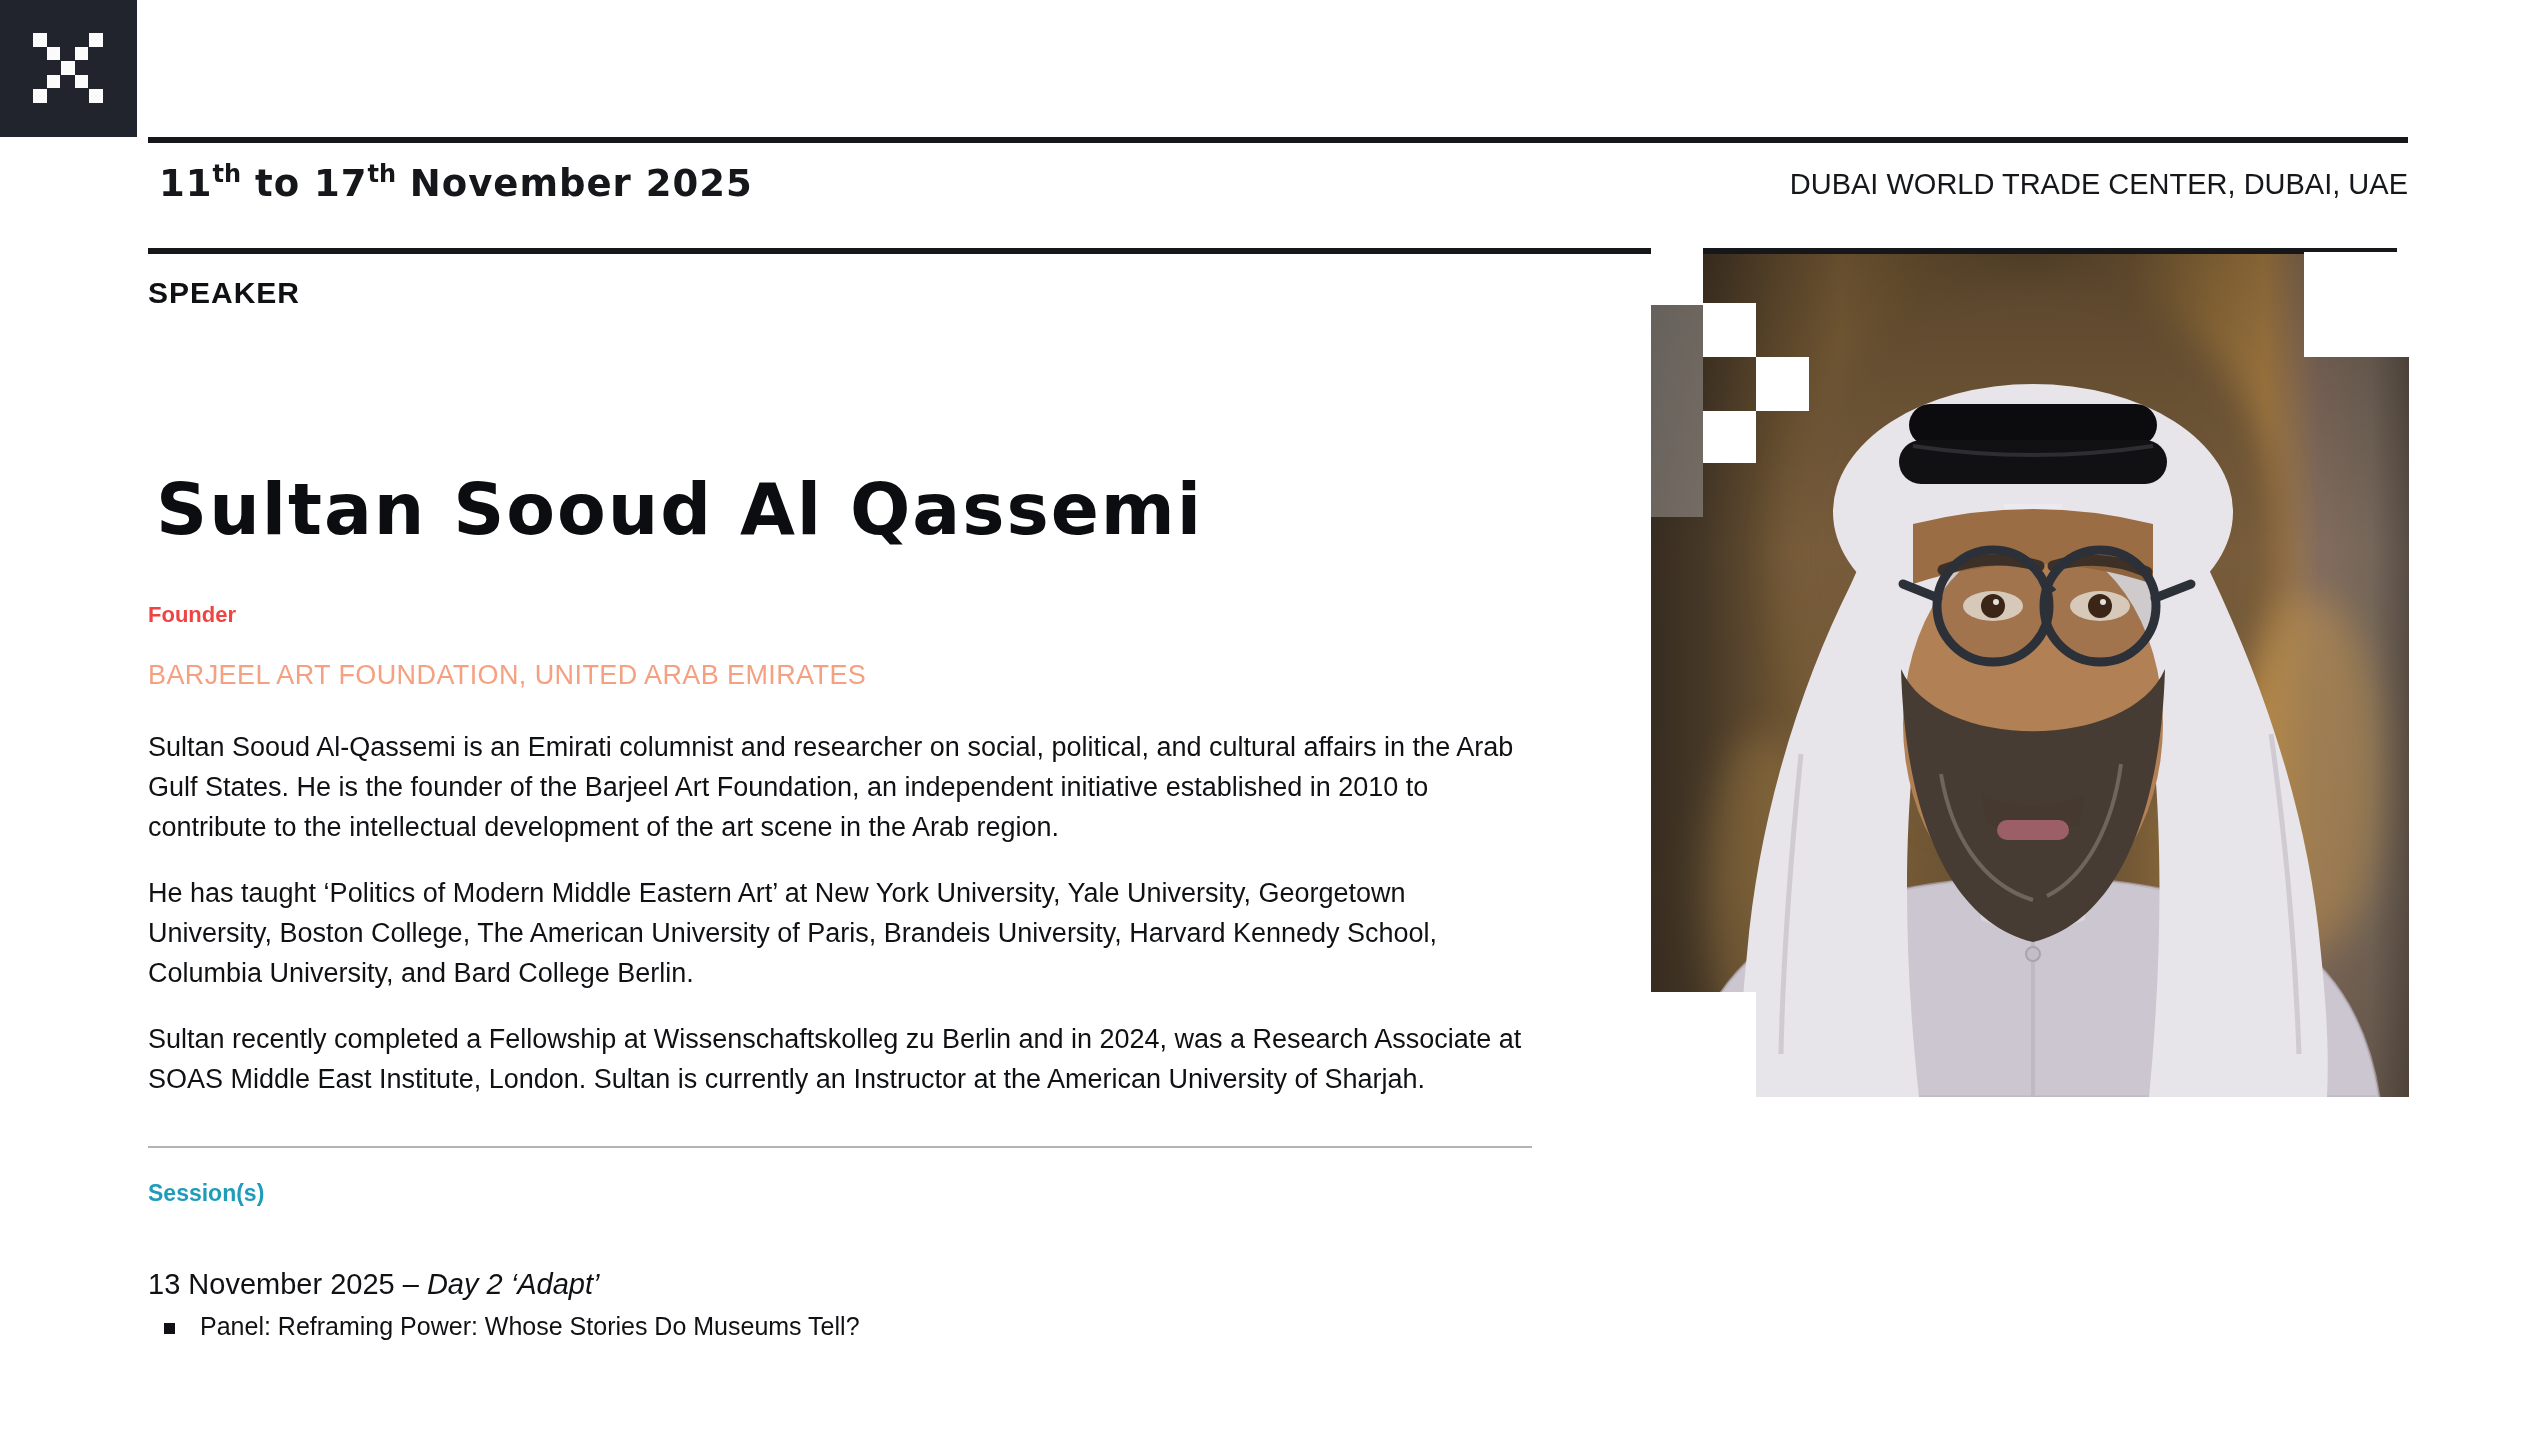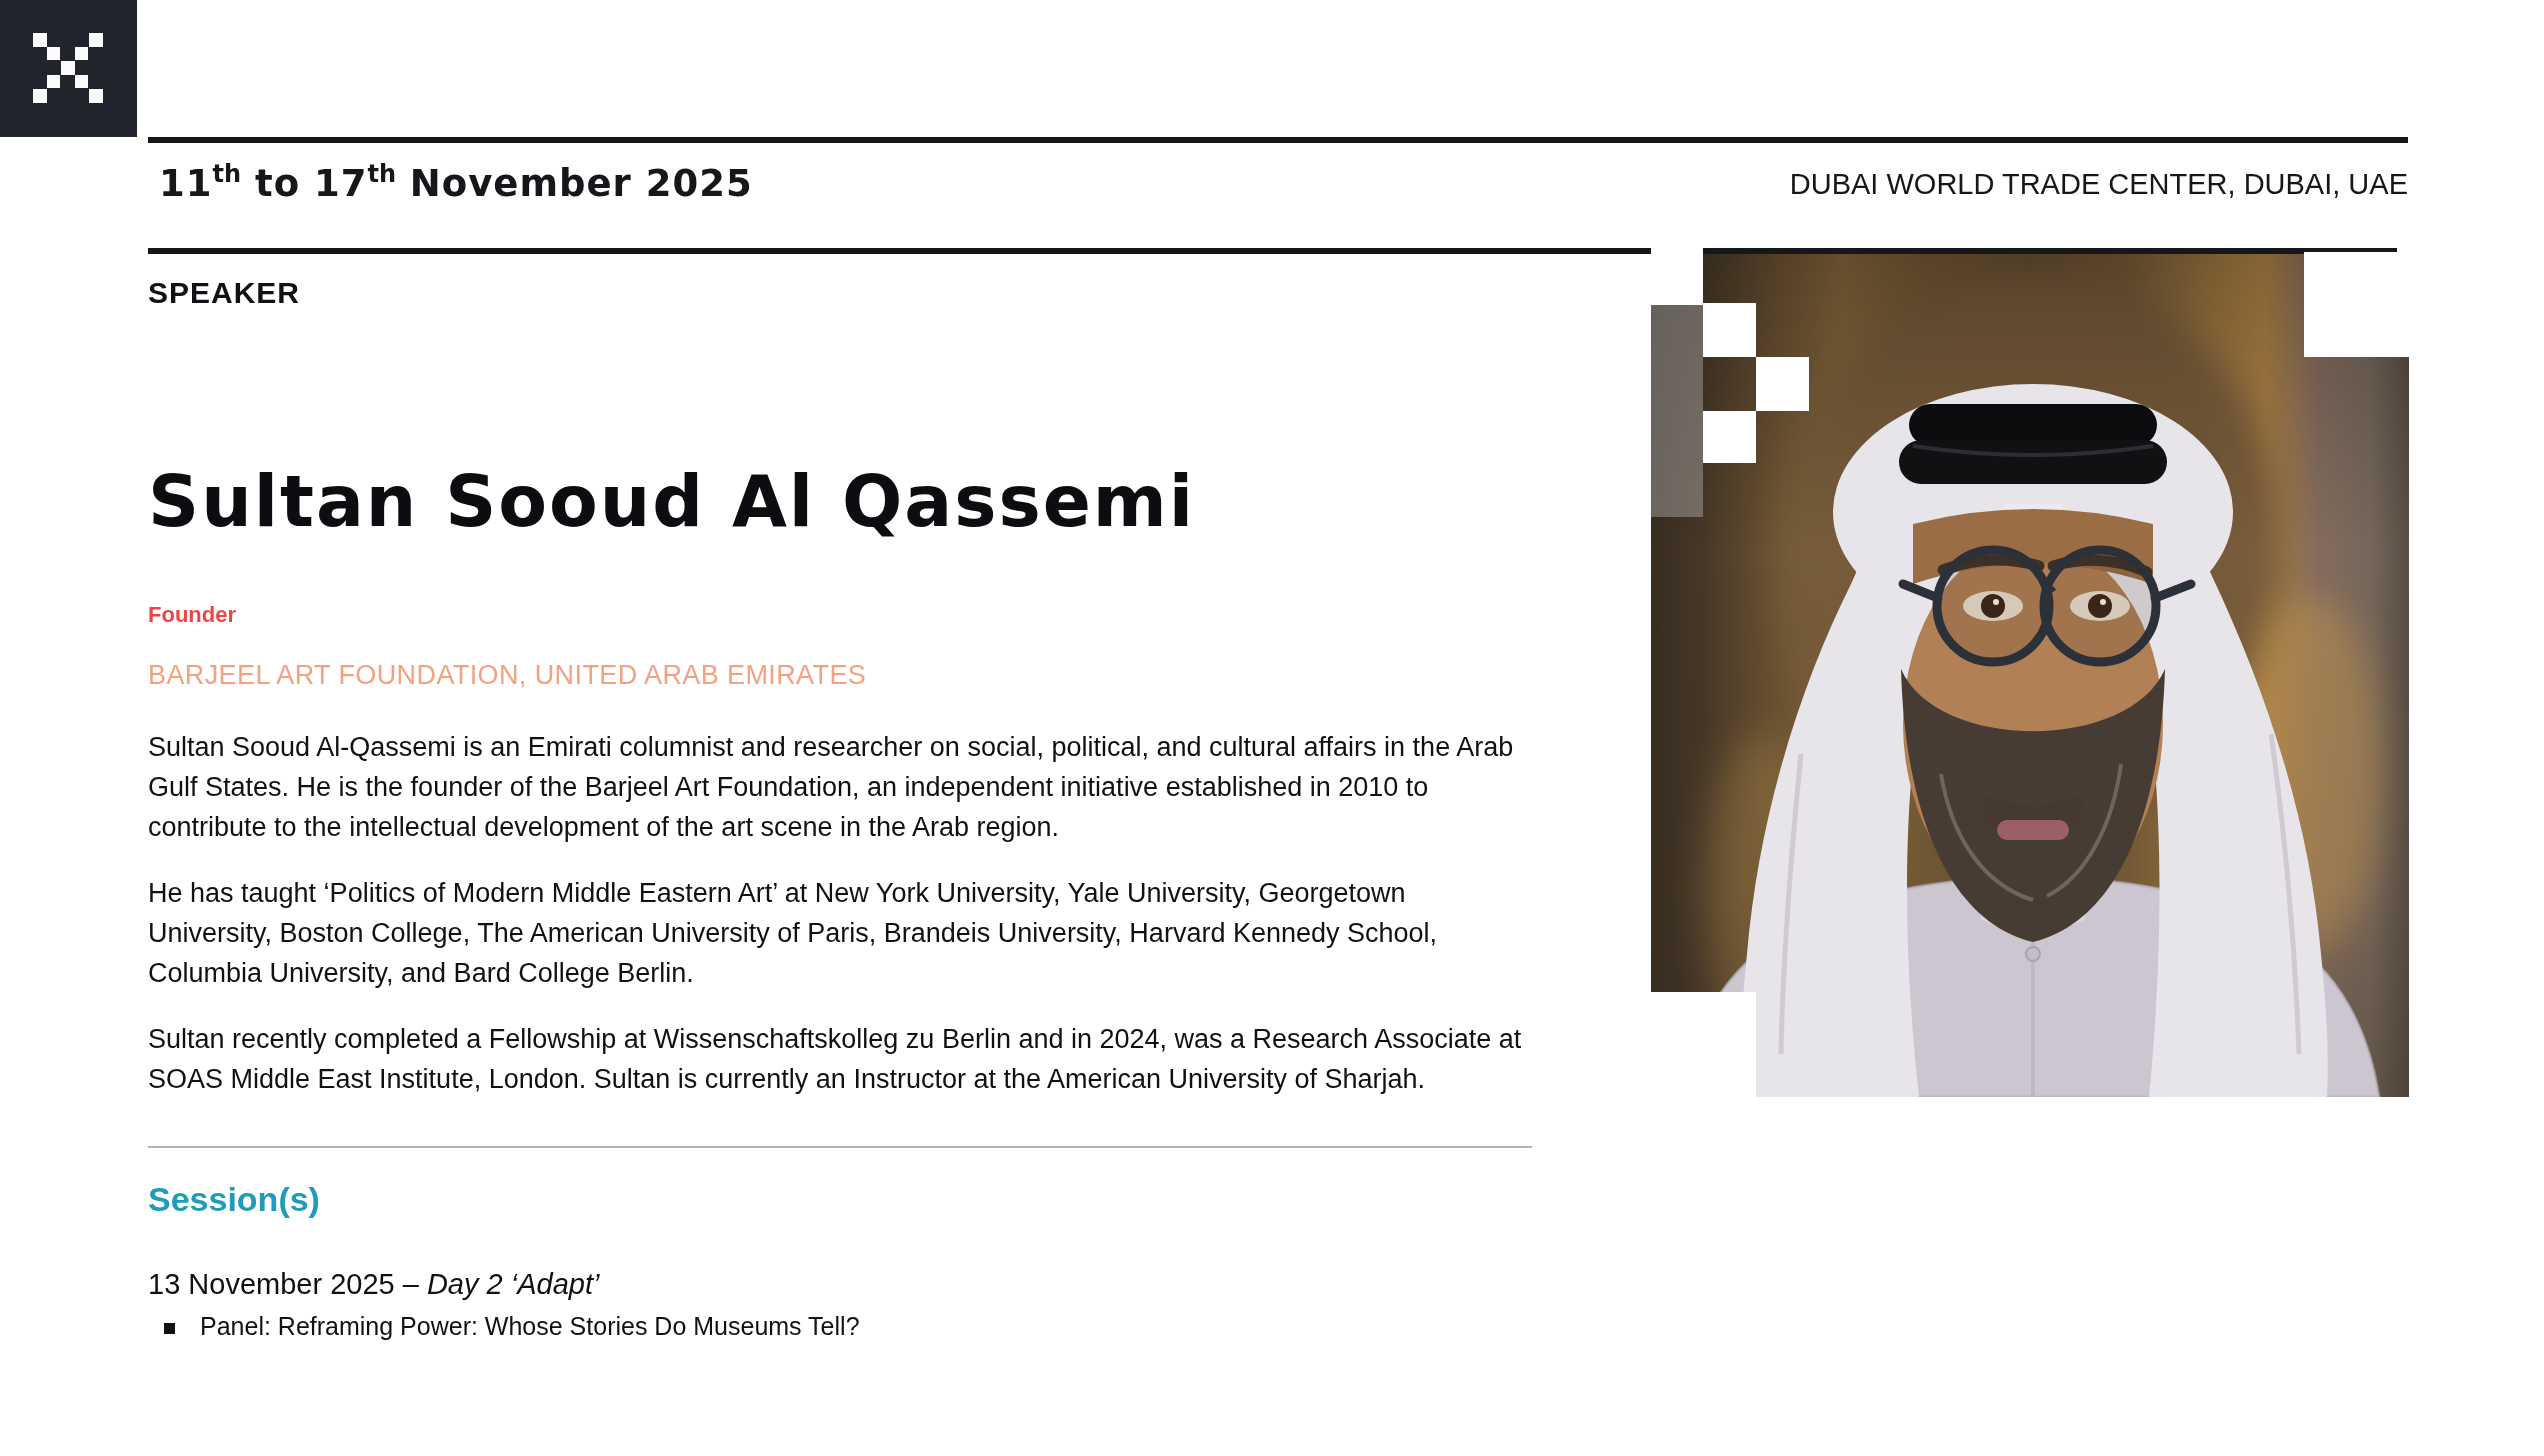--- a/index.html
+++ b/index.html
@@ -19,21 +19,21 @@
   .venue{position:absolute;right:136px;top:168px;font-size:29px;color:#15171b;letter-spacing:0px;white-space:nowrap;}
 
   
   .kicker{position:absolute;left:148px;top:276px;font-size:30px;font-weight:bold;letter-spacing:1px;color:#101114;}
   .name{position:absolute;left:148px;top:460px;font-family:"DejaVu Sans",sans-serif;font-weight:bold;font-size:71px;letter-spacing:2px;color:#0c0d10;white-space:nowrap;}
   .role{position:absolute;left:148px;top:602px;font-size:22px;font-weight:bold;color:#ef4444;}
   .org{position:absolute;left:148px;top:660px;font-size:27px;letter-spacing:0.4px;color:#f5a181;}
   .bio{position:absolute;left:148px;top:727px;width:1390px;font-size:27px;line-height:40px;color:#101114;}
   .bio p{margin:0 16px 26px 0;}
   .divider{position:absolute;left:148px;top:1146px;width:1384px;height:2px;background:#b3b3b3;}
-  .sessions-h{position:absolute;left:148px;top:1180px;font-size:34px;font-weight:bold;color:#1f9cba;}
+  .sessions-h{position:absolute;left:148px;top:1180px;font-size:23px;font-weight:bold;color:#1f9cba;}
   .session-date{position:absolute;left:148px;top:1268px;font-size:29px;color:#101114;white-space:nowrap;}
   .session-date .it{font-style:italic;}
   .bullet-sq{position:absolute;left:164px;top:1323px;width:11px;height:11px;background:#101114;}
   .bullet-txt{position:absolute;left:200px;top:1312px;font-size:25px;color:#101114;white-space:nowrap;}
 
   
   .photo{position:absolute;left:1651px;top:254px;width:758px;height:843px;overflow:visible;}
   .photo svg{display:block;}
   .deco{position:absolute;}
   .deco.white{background:#ffffff;}
@@ -64,21 +64,21 @@
 
   <div class="rule rule1"></div>
   <div class="rule rule2"></div>
 
   <div class="date"><span>11</span><sup>th</sup><span> to 17</span><sup>th</sup><span> November 2025</span></div>
 
   <div class="venue">DUBAI WORLD TRADE CENTER, DUBAI, UAE</div>
 
   <div class="kicker">SPEAKER</div>
 
-  <h1 class="name" style="margin:0;">Sultan Sooud Al Qassemi</h1>
+  <h1 class="name" style="margin:8px;">Sultan Sooud Al Qassemi</h1>
   <div class="role">Founder</div>
   <div class="org">BARJEEL ART FOUNDATION, UNITED ARAB EMIRATES</div>
 
   <div class="bio">
     <p>Sultan Sooud Al-Qassemi is an Emirati columnist and researcher on social, political, and cultural affairs in the Arab Gulf States. He is the founder of the Barjeel Art Foundation, an independent initiative established in 2010 to contribute to the intellectual development of the art scene in the Arab region.</p>
     <p>He has taught ‘Politics of Modern Middle Eastern Art’ at New York University, Yale University, Georgetown University, Boston College, The American University of Paris, Brandeis University, Harvard Kennedy School, Columbia University, and Bard College Berlin.</p>
     <p>Sultan recently completed a Fellowship at Wissenschaftskolleg zu Berlin and in 2024, was a Research Associate at SOAS Middle East Institute, London. Sultan is currently an Instructor at the American University of Sharjah.</p>
   </div>
 
   <div class="divider"></div>

